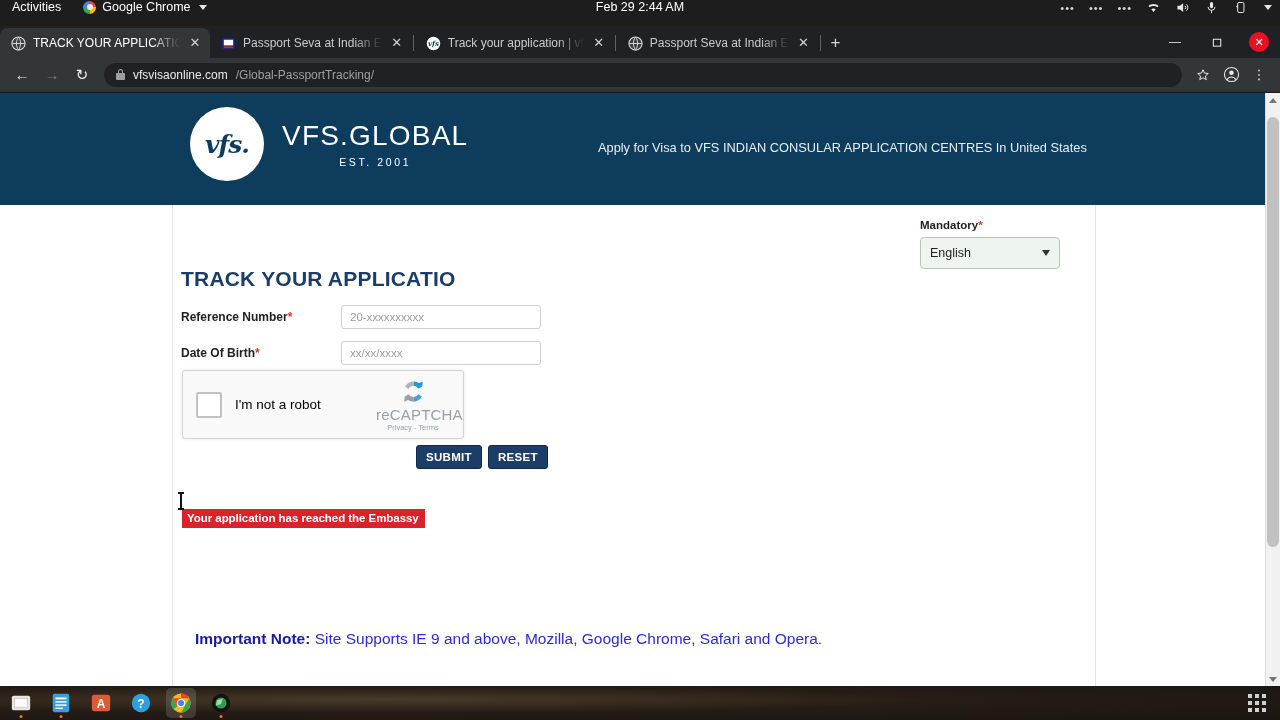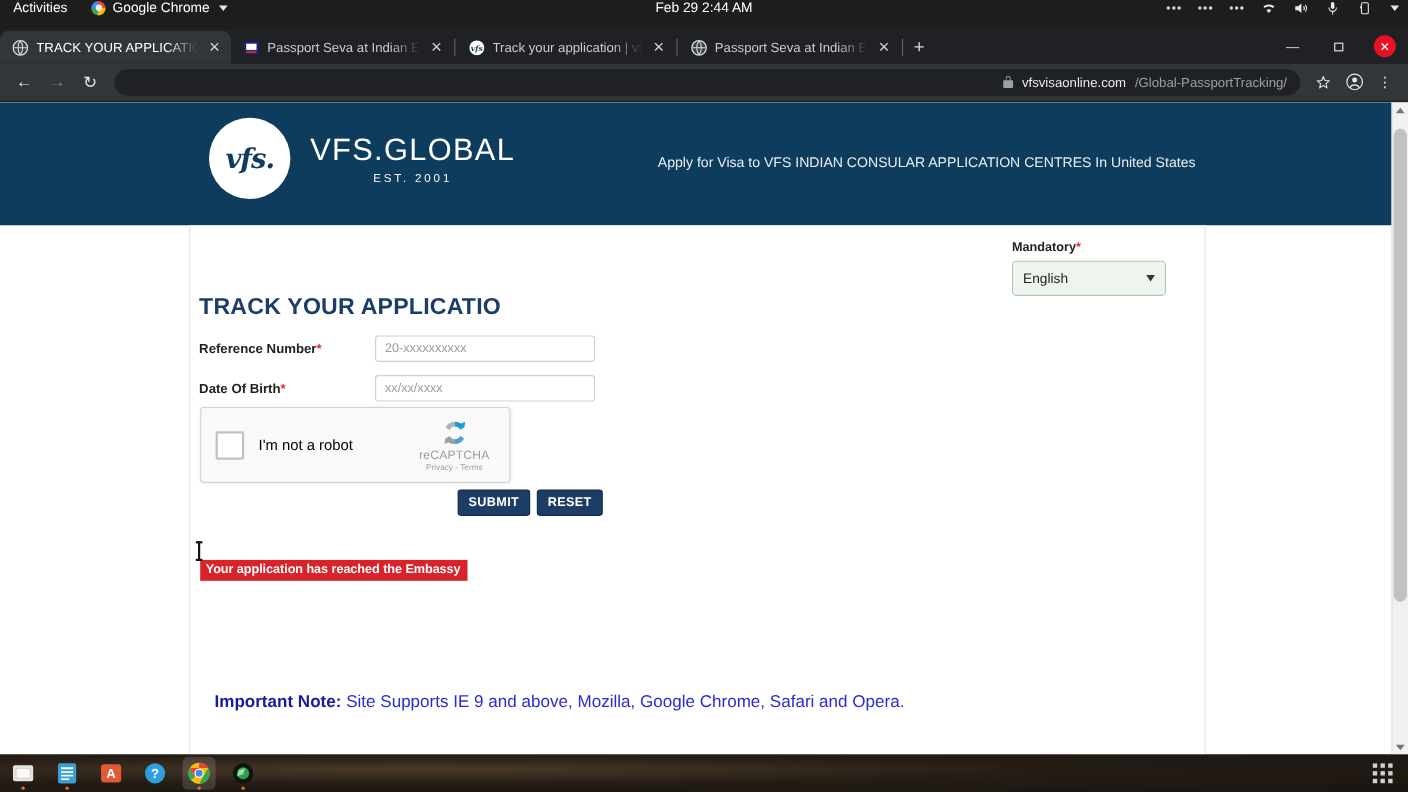--- a/index.html
+++ b/index.html
@@ -90,21 +90,21 @@
     padding: 0 8px; border-bottom: 1px solid #2a2d2f;
   }
   .navbtn {
     width: 28px; height: 28px; display: flex; align-items: center;
     justify-content: center; color: #e8eaed; font-size: 15px; border-radius: 50%;
   }
   .navbtn.dim { color: #7c8084; }
   .omnibox {
     flex: 1; height: 24px; background: #202124; border-radius: 13px;
     display: flex; align-items: center; gap: 8px; padding: 0 12px;
-    margin: 0 6px; font-size: 12px; color: #9aa0a6; justify-content: flex-end;
+    margin: 0 6px; font-size: 12px; color: #9aa0a6;
   }
   .omnibox .host { color: #e8eaed; }
   .lock { width: 9px; height: 11px; position: relative; flex: none; }
   .lock .body { position: absolute; bottom: 0; width: 9px; height: 7px; background: #9aa0a6; border-radius: 1px; }
   .lock .shackle {
     position: absolute; top: 0; left: 2px; width: 5px; height: 5px;
     border: 1.4px solid #9aa0a6; border-bottom: none; border-radius: 3px 3px 0 0;
   }
   .tbicon { width: 26px; height: 26px; display: flex; align-items: center; justify-content: center; color: #e8eaed; font-size: 13px; }
 
@@ -186,21 +186,21 @@
   }
   .cap-box {
     width: 26px; height: 26px; background: #fff;
     border: 2px solid #c1c1c1; border-radius: 2px; flex: none;
   }
   .cap-text { margin-left: 13px; font-size: 13.5px; color: #000; }
   .cap-brand {
     margin-left: auto; text-align: center; width: 74px;
   }
   .cap-logo { width: 100%; display: flex; justify-content: center; }
-  .cap-name { font-size: 11px; color: #9aa0a6; letter-spacing: 0.2px; margin-top: 1px; }
+  .cap-name { font-size: 15px; color: #9aa0a6; letter-spacing: 0.2px; margin-top: 1px; }
   .cap-links { font-size: 7.5px; color: #9aa0a6; margin-top: 0px; }
 
   .btn-row {
     position: absolute; left: 243px; top: 240px; display: flex; gap: 6px;
   }
   .btn {
     background: #1b3d66; color: #ffffff; border: 1px solid #0f2a4a;
     border-radius: 3px; font-size: 11.5px; font-weight: bold;
     padding: 5px 9px; letter-spacing: 0.3px;
   }

